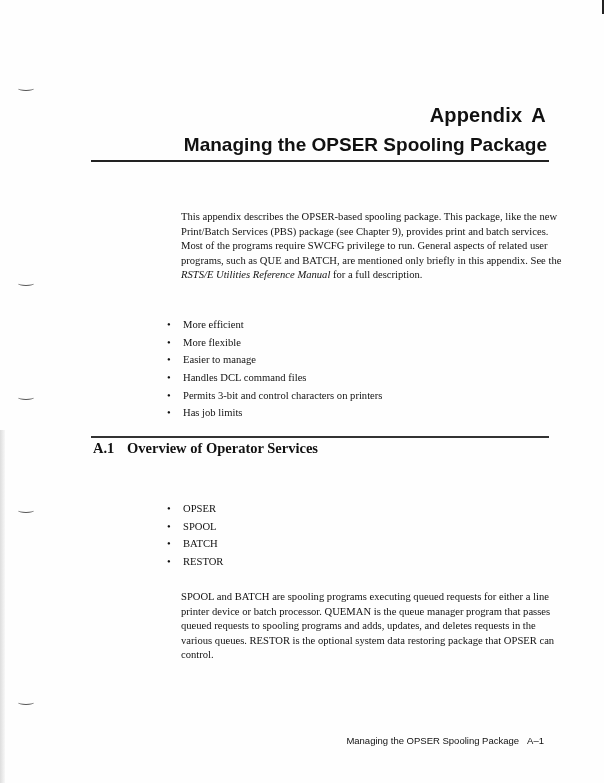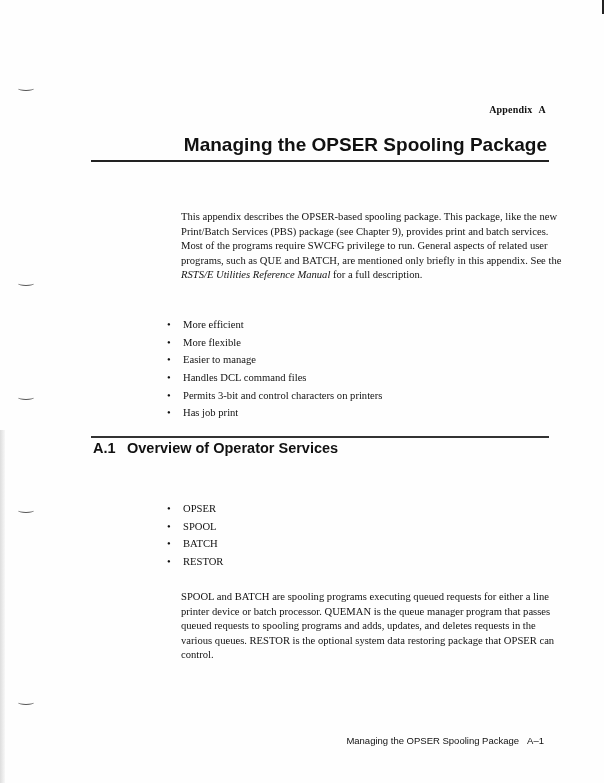--- a/index.html
+++ b/index.html
@@ -38,23 +38,23 @@
       position: absolute;
       left: 18px;
       width: 16px; height: 4px;
       border-bottom: 1.5px solid #555;
       border-radius: 0 0 50% 50%;
     }
     .appendix-label {
       position: absolute;
       right: 58px;
       top: 104px;
-      font-family: Liberation Serif, serif;
+      font-family: Liberation Sans, sans-serif;
       font-weight: bold;
-      font-size: 10px;
+      font-size: 20px;
       letter-spacing: 0.2px;
       word-spacing: 4px;
       color: #111;
     }
     .chapter-title {
       position: absolute;
       right: 57px;
       top: 134px;
       font-family: "Liberation Sans", sans-serif;
       font-weight: bold;
@@ -111,21 +111,21 @@
       left: 91px;
       top: 436px;
       width: 458px;
       height: 1.5px;
       background: #333;
     }
     .section-heading {
       position: absolute;
       left: 93px;
       top: 440px;
-      font-family: Liberation Sans, sans-serif;
+      font-family: Liberation Serif, serif;
       font-weight: bold;
       font-size: 14.5px;
       color: #111;
       white-space: nowrap;
     }
     .section-heading .num {
       display: inline-block;
       width: 34px;
     }
     .footer {
@@ -164,21 +164,21 @@
     <p class="para"><span>This appendix describes the OPSER-based spooling package. This package, like the new Print/Batch Services (PBS) package (see Chapter 9), provides print and batch services. Most of the programs require SWCFG privilege to run. General aspects of related user programs, such as QUE and BATCH, are mentioned only briefly in this appendix. See the </span><i>RSTS/E Utilities Reference Manual</i><span> for a full description.</span></p>
   </div>
 
 
   <ul class="bullets" style="top:318px">
     <li><span class="bullet">•</span><span>More efficient</span></li>
     <li><span class="bullet">•</span><span>More flexible</span></li>
     <li><span class="bullet">•</span><span>Easier to manage</span></li>
     <li><span class="bullet">•</span><span>Handles DCL command files</span></li>
     <li><span class="bullet">•</span><span>Permits 3-bit and control characters on printers</span></li>
-    <li><span class="bullet">•</span><span>Has job print</span></li>
+    <li><span class="bullet">•</span><span>Has job limits</span></li>
   </ul>
 
   <div class="section-rule"></div>
   <div class="section-heading"><span class="num">A.1</span><span>Overview of Operator Services</span></div>
 
 
   <ul class="bullets" style="top:502px">
     <li><span class="bullet">•</span><span>OPSER</span></li>
     <li><span class="bullet">•</span><span>SPOOL</span></li>
     <li><span class="bullet">•</span><span>BATCH</span></li>

